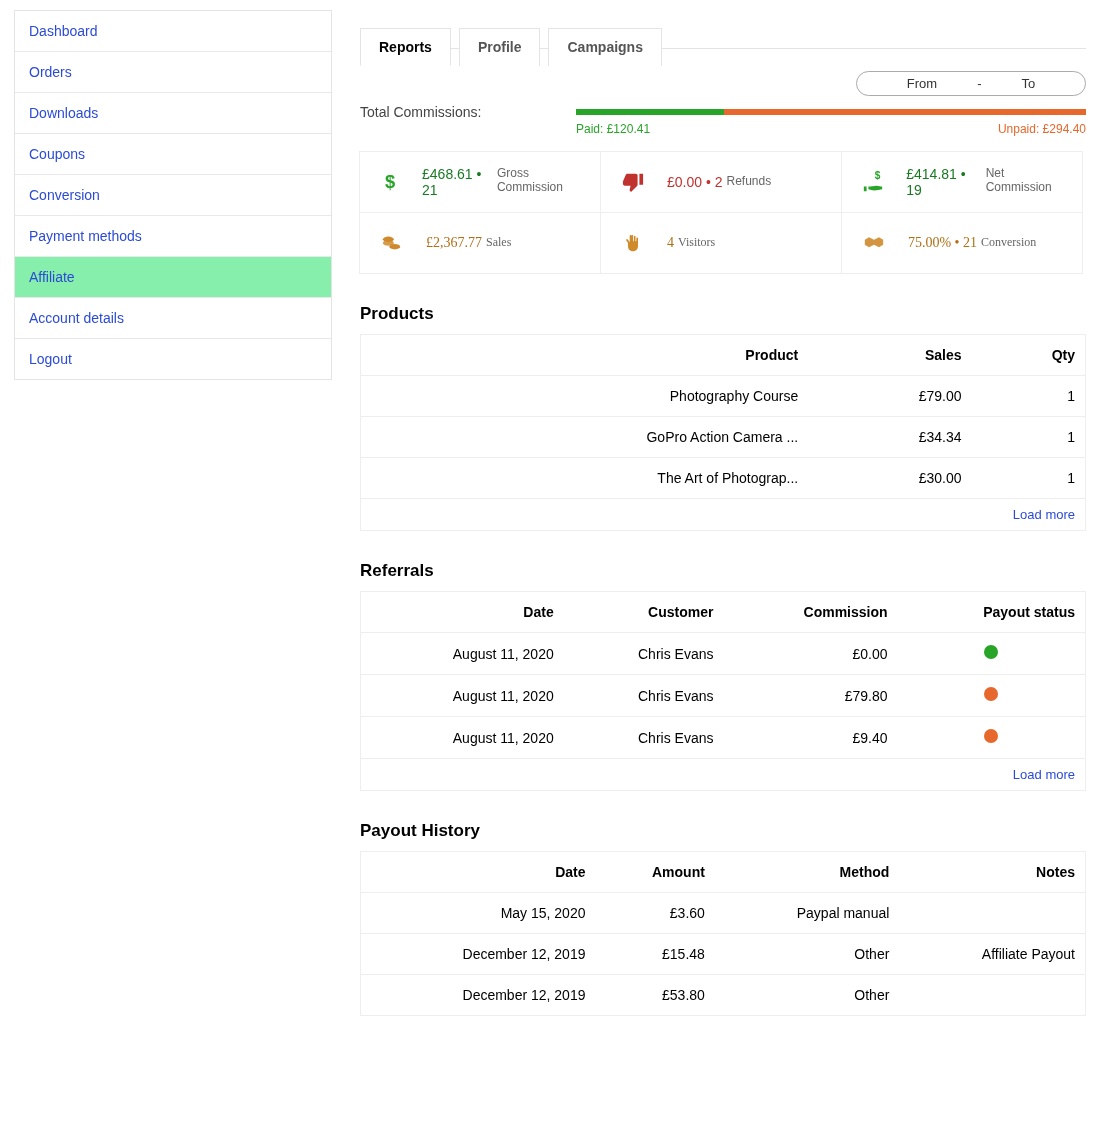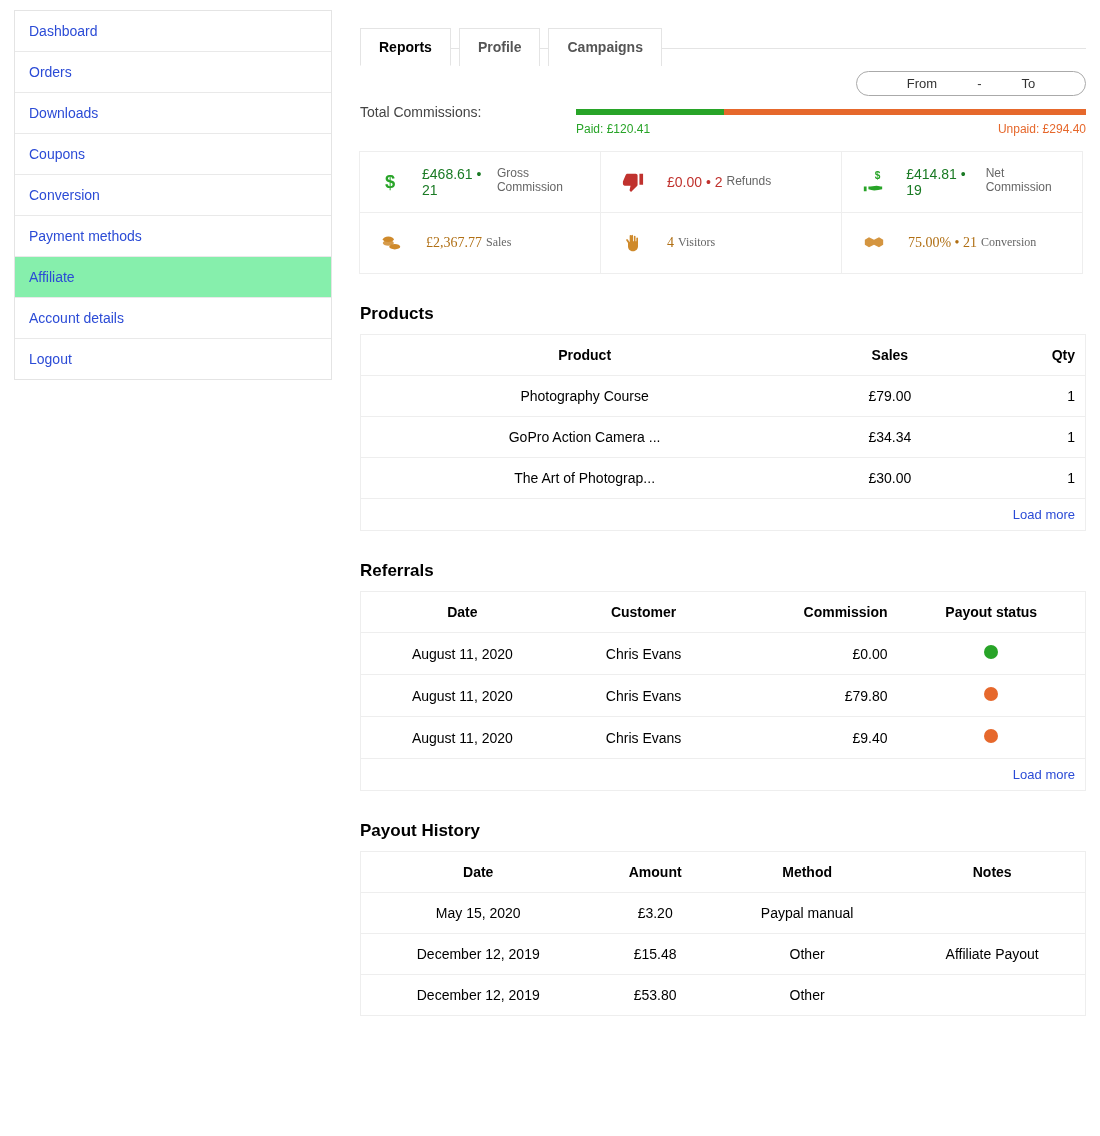--- a/index.html
+++ b/index.html
@@ -32,21 +32,21 @@
   .stat-value { font-size: 14px; font-weight: normal; }
   .stat-label { font-size: 12px; color: #666; }
   .stat-green { color: #28a428; }
   .stat-green .stat-value { color: #1a7a24; }
   .stat-red { color: #c0322e; }
   .stat-red .stat-value { color: #c0322e; }
   .stat-orange { color: #cf8a2b; font-family: Liberation Serif, serif; }
   .stat-orange .stat-value { color: #b06f14; }
   .section-title { font-size: 17px; font-weight: bold; margin: 30px 0 10px; }
   table { width: 100%; border-collapse: collapse; border: 1px solid #eee; font-size: 14px; }
-  th, td { text-align: center; padding: 12px 10px; border-bottom: 1px solid #eee; }
+  th, td { text-align: right; padding: 12px 10px; border-bottom: 1px solid #eee; }
   th { font-weight: bold; }
   .r { text-align: right; }
   .c { text-align: center; }
   .load-more-row td { text-align: right; color: #2b4bd6; font-size: 13px; cursor: pointer; padding: 8px 10px; }
   .dot { width: 14px; height: 14px; border-radius: 50%; display: inline-block; }
   .dot.green { background: #28a428; }
   .dot.orange { background: #e6682c; }
 </style>
 </head>
 <body>
@@ -240,21 +240,21 @@
             <tr>
           <th>Date</th>
           <th>Amount</th>
           <th>Method</th>
           <th>Notes</th>
         </tr>
           </thead>
         <tbody id="payout-body">
             <tr>
               <td>May 15, 2020</td>
-              <td>£3.20</td>
+              <td>£3.60</td>
               <td>Paypal manual</td>
               <td></td>
             </tr>
             <tr>
               <td>December 12, 2019</td>
               <td>£15.48</td>
               <td>Other</td>
               <td>Affiliate Payout</td>
             </tr>
             <tr>

